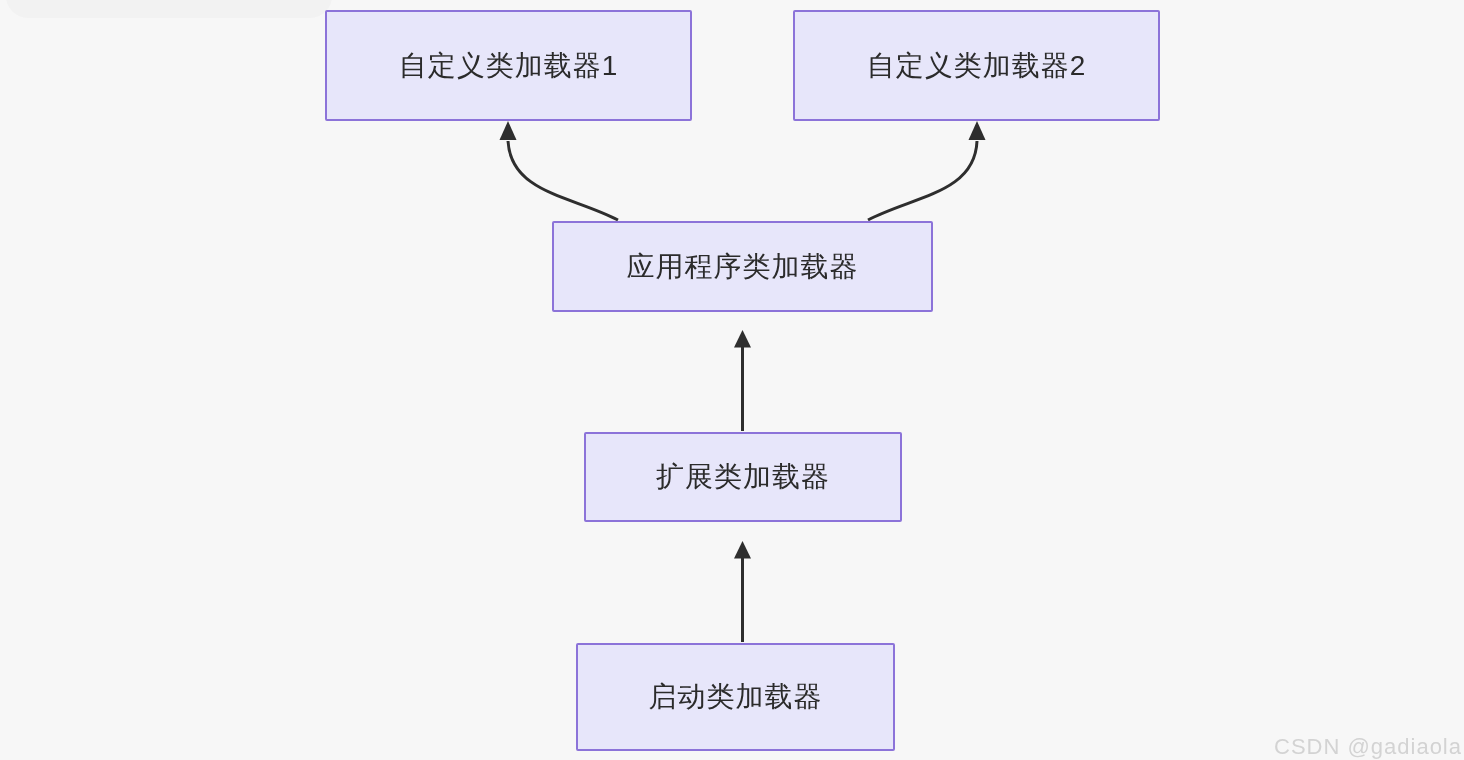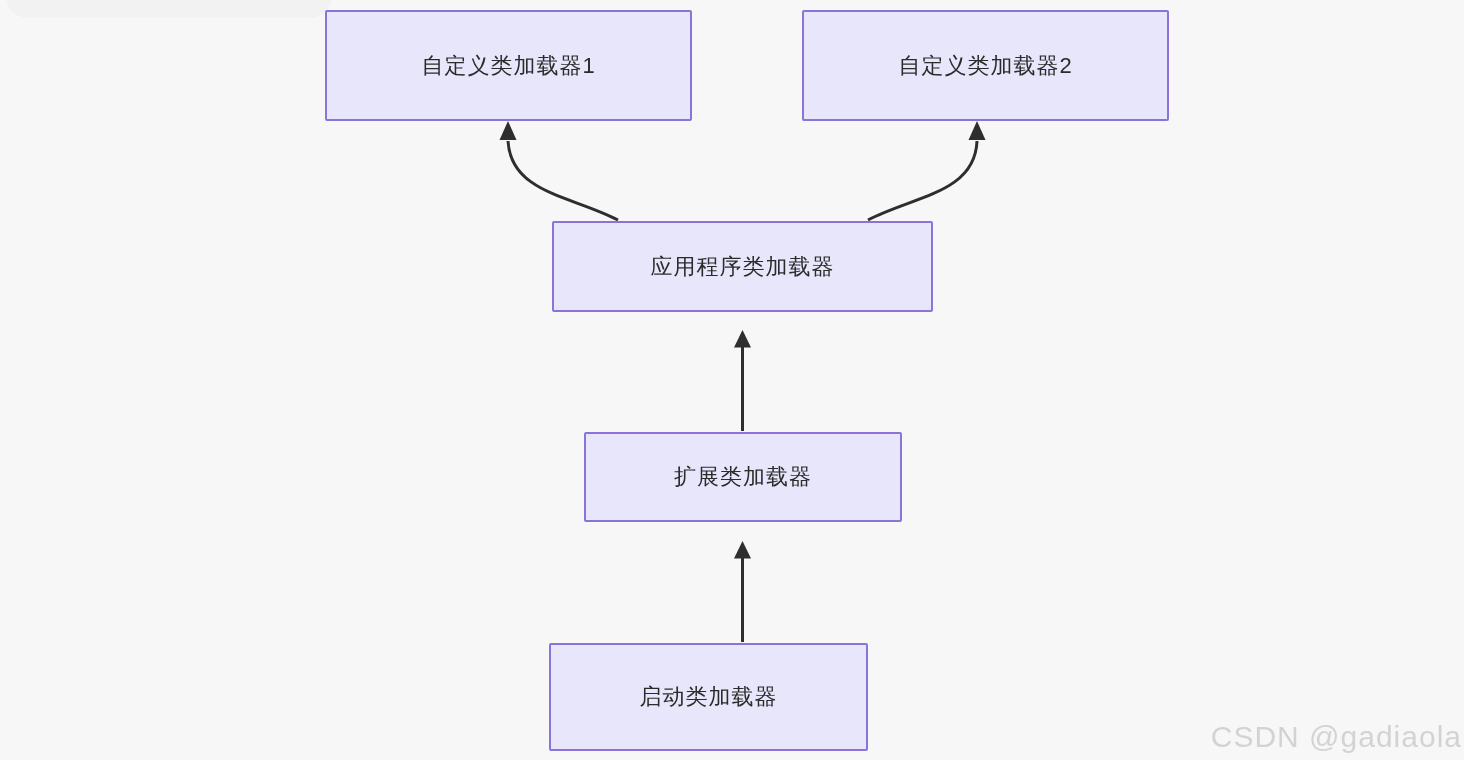--- a/index.html
+++ b/index.html
@@ -32,50 +32,50 @@
     position: absolute;
     box-sizing: border-box;
     display: flex;
     align-items: center;
     justify-content: center;
     background: var(--node_fill, #e7e6fa);
     border: 2px solid var(--node_border, #8c73d9);
     border-radius: 2px;
   }
   .node-label {
-    font-size: 22px;
+    font-size: 28px;
     letter-spacing: 1px;
     color: var(--text, #2b2b2b);
     white-space: nowrap;
   }
   #node-custom1 { left: 325px; top: 10px;  width: 367px; height: 111px; }
-  #node-custom2 { left: 793px; top: 10px;  width: 367px; height: 111px; margin-left: 9px; }
+  #node-custom2 { left: 793px; top: 10px;  width: 367px; height: 111px; }
   #node-app     { left: 552px; top: 221px; width: 381px; height: 91px; }
   #node-ext     { left: 584px; top: 432px; width: 318px; height: 90px; }
-  #node-boot    { left: 549px; top: 643px; width: 319px; height: 108px; }
+  #node-boot    { left: 576px; top: 643px; width: 319px; height: 108px; }
 
   .edges {
     position: absolute;
     inset: 0;
     pointer-events: none;
   }
   .edge-line, .edge-path {
     stroke: var(--arrow, #2e2e2e);
     stroke-width: 3;
     fill: none;
   }
   .edge-head {
     fill: var(--arrow, #2e2e2e);
     stroke: none;
   }
   .watermark {
     position: absolute;
     right: 2px;
-    bottom: 6px;
-    font-size: 30px;
+    bottom: 0;
+    font-size: 22px;
     letter-spacing: 1px;
     color: var(--watermark, #d3d3d3);
     white-space: nowrap;
     margin-left: 44px;
   }
 </style>
 </head>
 <body>
 
 <div class="canvas">

